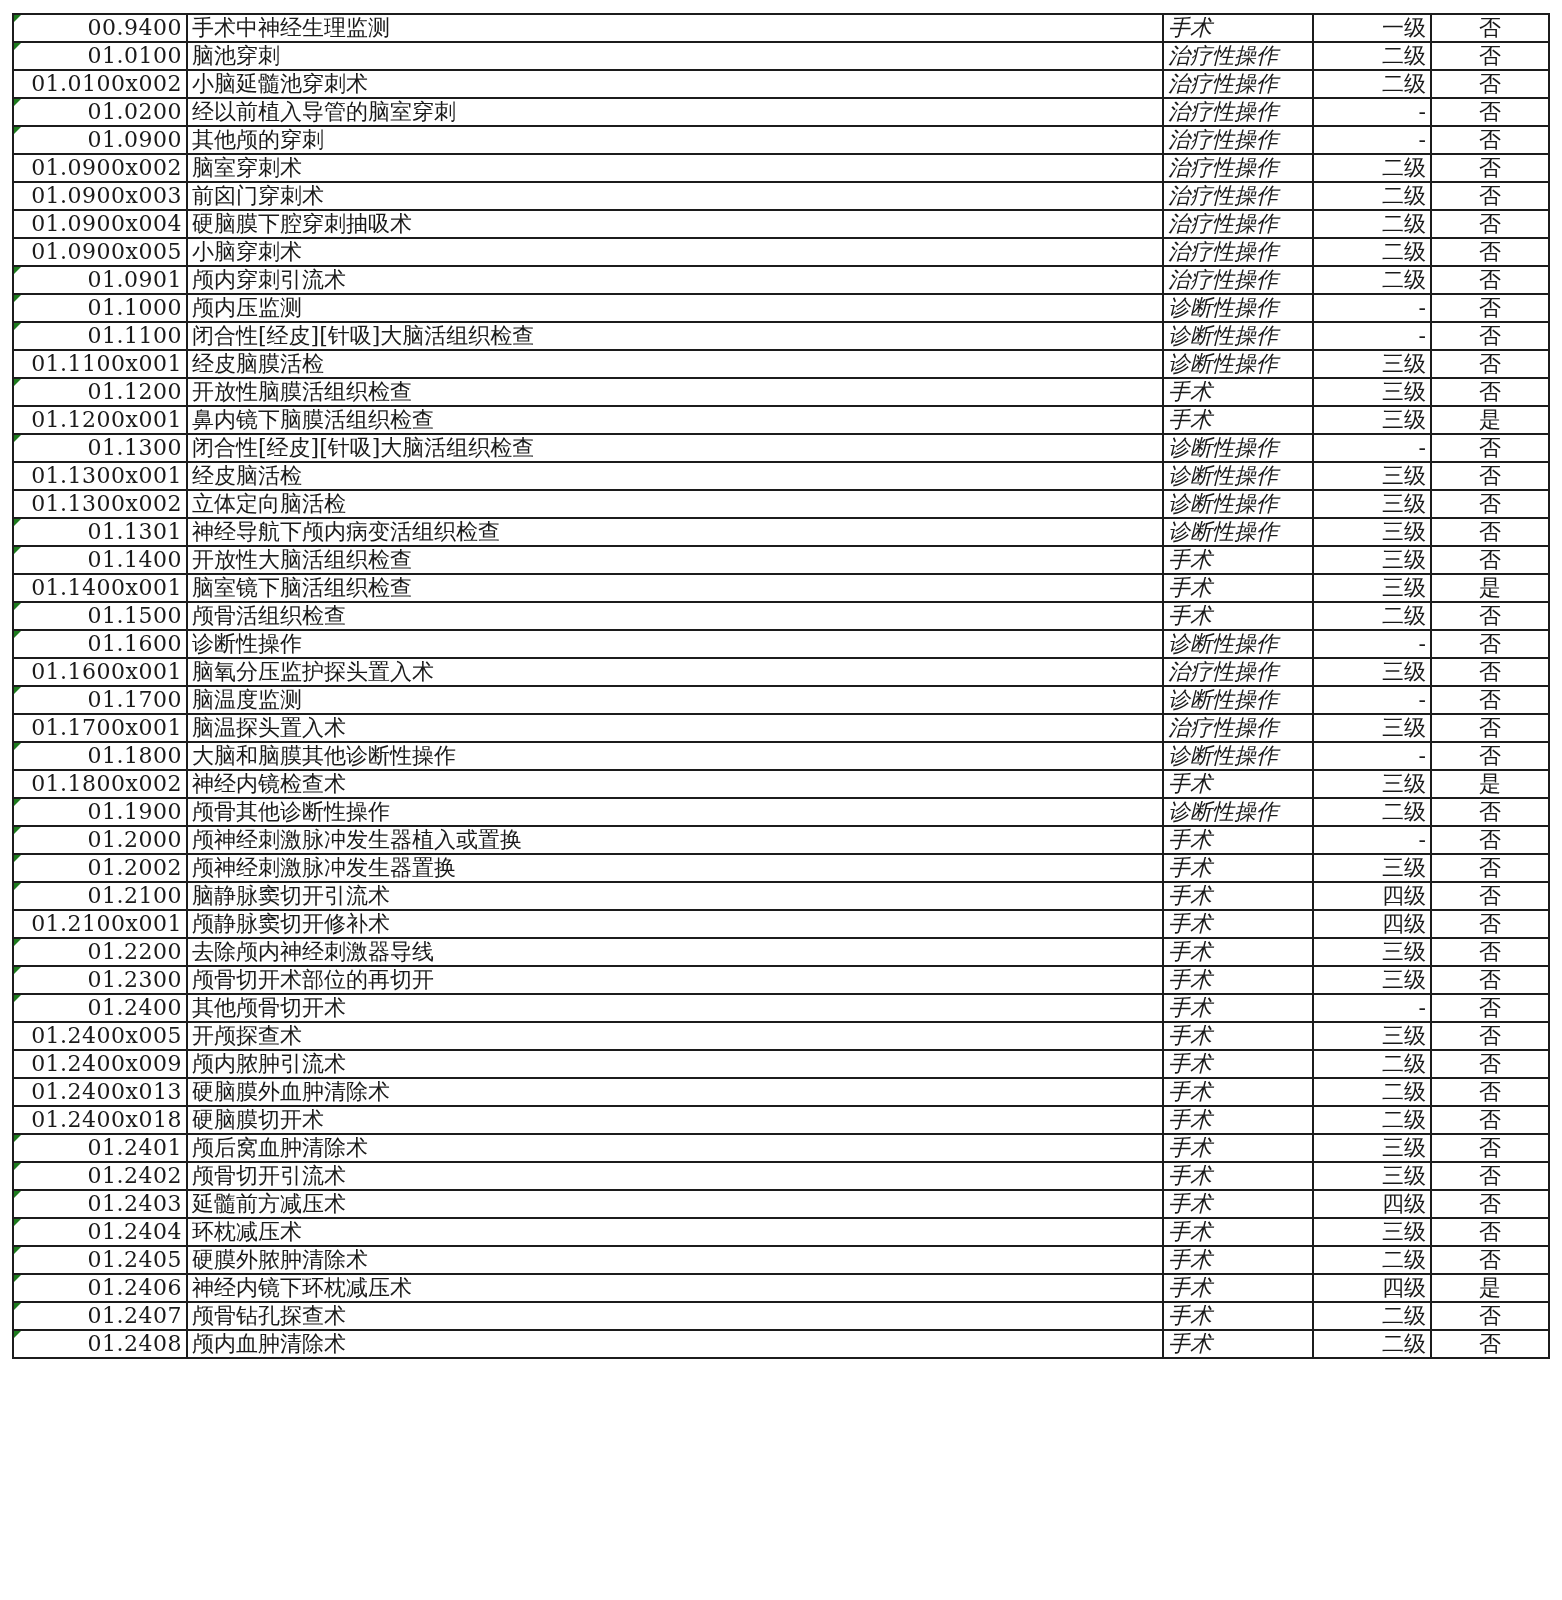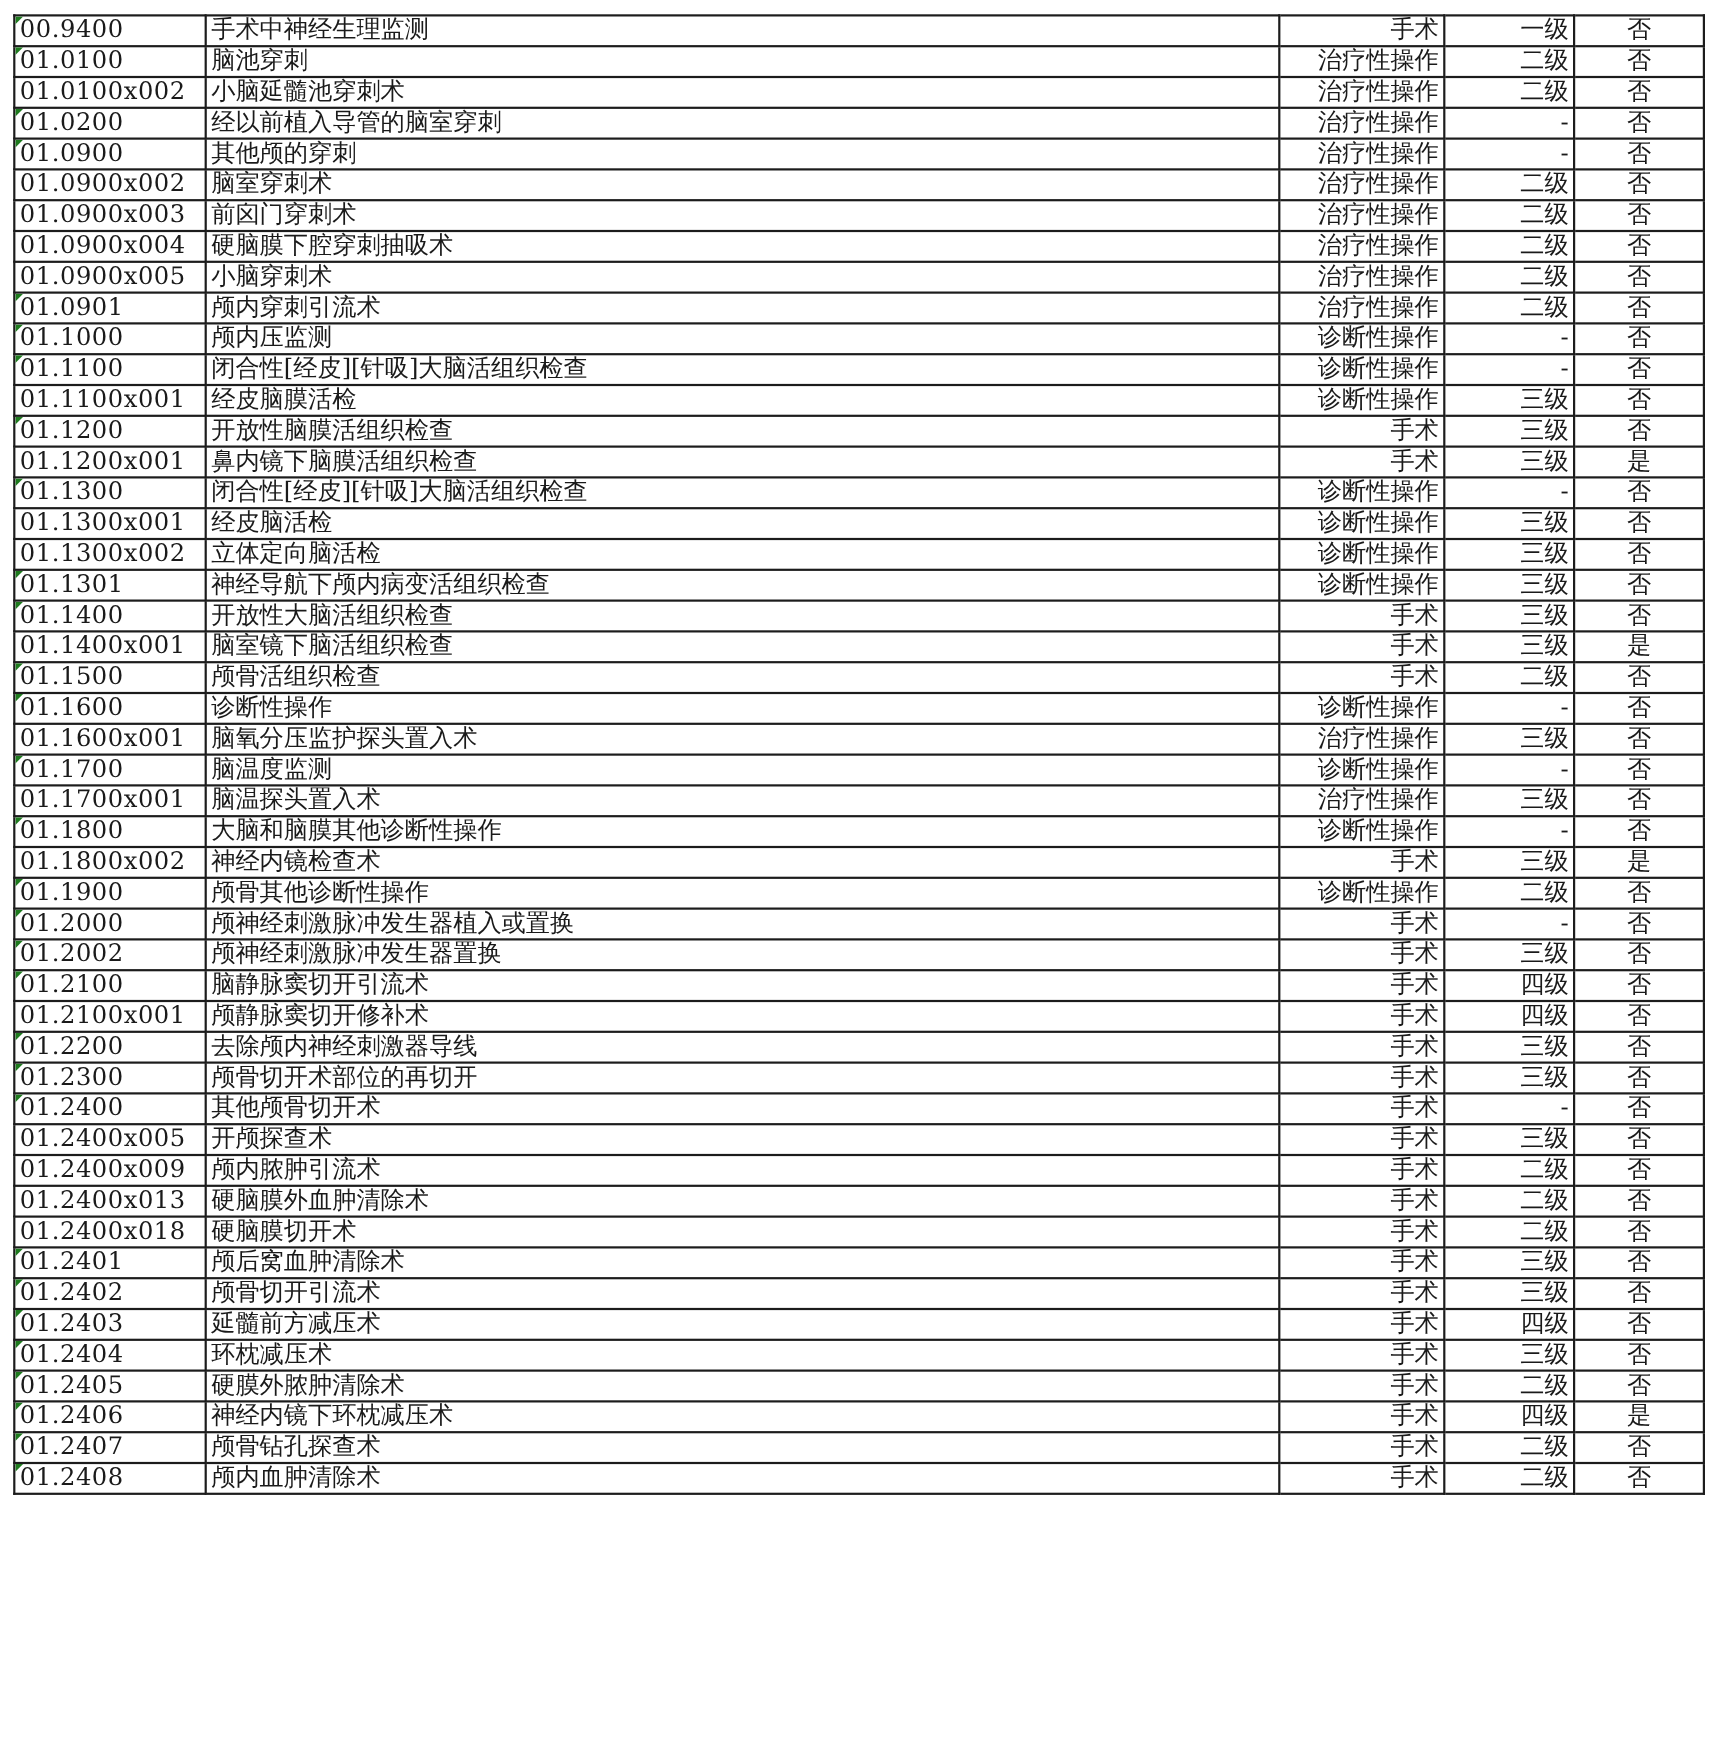--- a/index.html
+++ b/index.html
@@ -9,23 +9,23 @@
       border-collapse: collapse;
       font-family: "DejaVu Serif", "Liberation Serif", serif;
       font-size: 22px; color: #1a1a1a;
     }
     .sheet td {
       border: 2px solid #1c1c1c;
       height: 26px; padding: 0 4px;
       line-height: 26px; white-space: nowrap; overflow: hidden;
       position: relative;
     }
-    .c-code { width: 164px; text-align: left; letter-spacing: 0.5px; }
+    .c-code { width: 164px; text-align: right; letter-spacing: 0.5px; }
     .c-name { width: 966px; text-align: left; }
-    .c-type { width: 140px; text-align: right; }
+    .c-type { width: 140px; text-align: left; font-style: italic; }
     .c-level { width: 108px; text-align: right; }
     .c-flag { width: 108px; text-align: center; }
     .tri {
       position: absolute; left: 0; top: 0; width: 0; height: 0;
       border-top: 7px solid #1e7b1e; border-right: 7px solid transparent;
     }
   </style>
 </head>
 <body>
 

